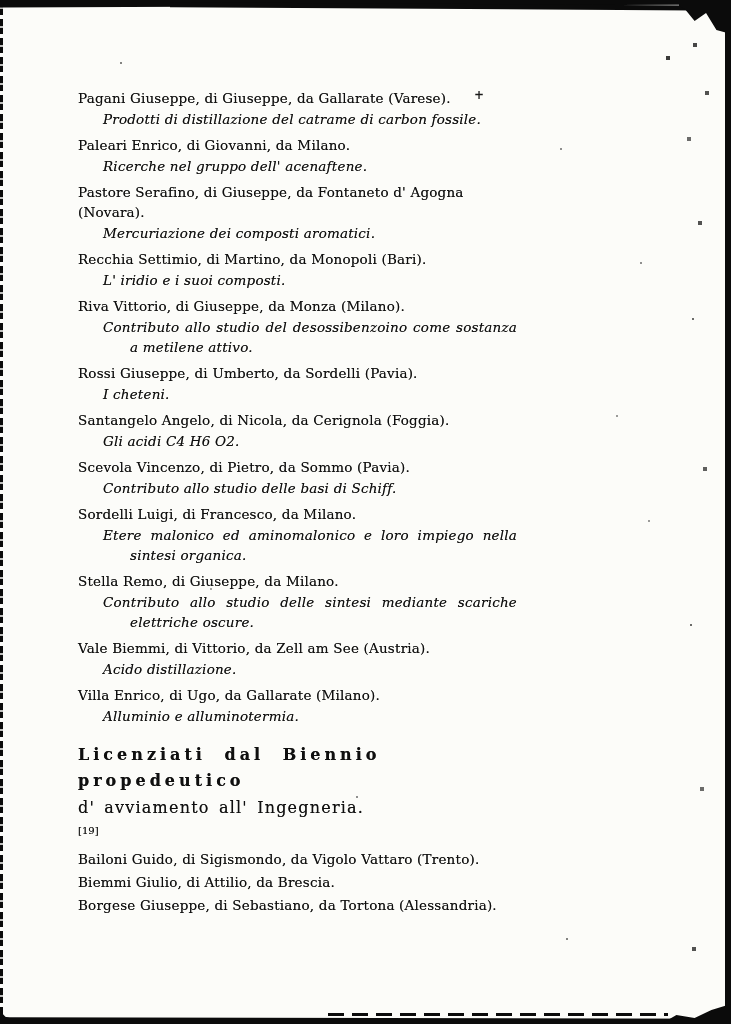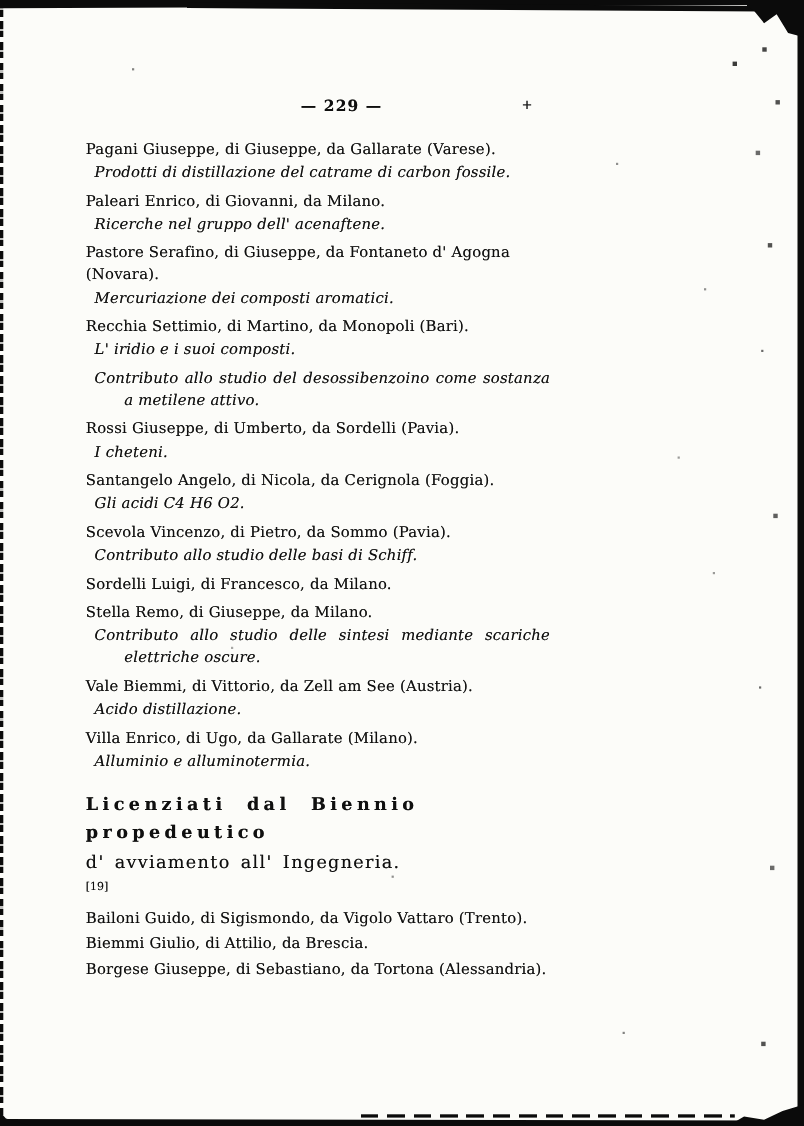--- a/index.html
+++ b/index.html
@@ -54,21 +54,21 @@
     text-shadow:0 0 .5px rgba(0,0,0,.55);
   }
   .page-header{
     text-align:center;font-size:14px;letter-spacing:1px;
     line-height:18px;margin:0 0 20px 15px;font-weight:bold;
   }
   .entry{margin-bottom:6px;}
   .entry .name{font-size:13.5px;line-height:20px;letter-spacing:.2px;}
   .entry .thesis{
     font-size:13.5px;line-height:20px;font-style:italic;
-    margin-left:8px;margin-top:1px;
+    margin-left:25px;margin-top:1px;
     width:414px;box-sizing:border-box;
     padding-left:27px;text-indent:-27px;
     text-align:justify;letter-spacing:.2px;
   }
   .section-heading{text-align:left;margin-top:16px;margin-bottom:8px;}
   .section-heading .line1{
     font-size:16px;font-weight:bold;letter-spacing:4px;word-spacing:9px;line-height:26px;
   }
   .section-heading .line2{
     font-size:16px;font-weight:normal;letter-spacing:1.2px;word-spacing:3px;line-height:27px;
@@ -89,55 +89,56 @@
   <div class="edge-left"></div>
   <div class="edge-bottom"></div>
   <div class="bottom-dashline"></div>
   <div class="corner-br"></div>
   <div class="corner-bl"></div>
   <div class="speckles"></div>
   <span class="stray-mark">+</span>
 
   <div class="sheet">
 
-    <div class="page-header">— 229 —</div>
 
     <div class="entry">
       <div class="name">Pagani Giuseppe, di Giuseppe, da Gallarate (Varese).</div>
       <div class="thesis">Prodotti di distillazione del catrame di carbon fossile.</div>
     </div>
     <div class="entry">
       <div class="name">Paleari Enrico, di Giovanni, da Milano.</div>
       <div class="thesis">Ricerche nel gruppo dell' acenaftene.</div>
     </div>
     <div class="entry">
       <div class="name">Pastore Serafino, di Giuseppe, da Fontaneto d' Agogna (Novara).</div>
       <div class="thesis">Mercuriazione dei composti aromatici.</div>
     </div>
     <div class="entry">
       <div class="name">Recchia Settimio, di Martino, da Monopoli (Bari).</div>
       <div class="thesis">L' iridio e i suoi composti.</div>
     </div>
     <div class="entry">
+      <div class="name">Riva Vittorio, di Giuseppe, da Monza (Milano).</div>
       <div class="thesis">Contributo allo studio del desossibenzoino come sostanza a metilene attivo.</div>
     </div>
     <div class="entry">
       <div class="name">Rossi Giuseppe, di Umberto, da Sordelli (Pavia).</div>
       <div class="thesis">I cheteni.</div>
     </div>
     <div class="entry">
       <div class="name">Santangelo Angelo, di Nicola, da Cerignola (Foggia).</div>
       <div class="thesis">Gli acidi C4 H6 O2.</div>
     </div>
     <div class="entry">
       <div class="name">Scevola Vincenzo, di Pietro, da Sommo (Pavia).</div>
       <div class="thesis">Contributo allo studio delle basi di Schiff.</div>
     </div>
     <div class="entry">
       <div class="name">Sordelli Luigi, di Francesco, da Milano.</div>
+      <div class="thesis">Etere malonico ed aminomalonico e loro impiego nella sintesi organica.</div>
     </div>
     <div class="entry">
       <div class="name">Stella Remo, di Giuseppe, da Milano.</div>
       <div class="thesis">Contributo allo studio delle sintesi mediante scariche elettriche oscure.</div>
     </div>
     <div class="entry">
       <div class="name">Vale Biemmi, di Vittorio, da Zell am See (Austria).</div>
       <div class="thesis">Acido distillazione.</div>
     </div>
     <div class="entry">

